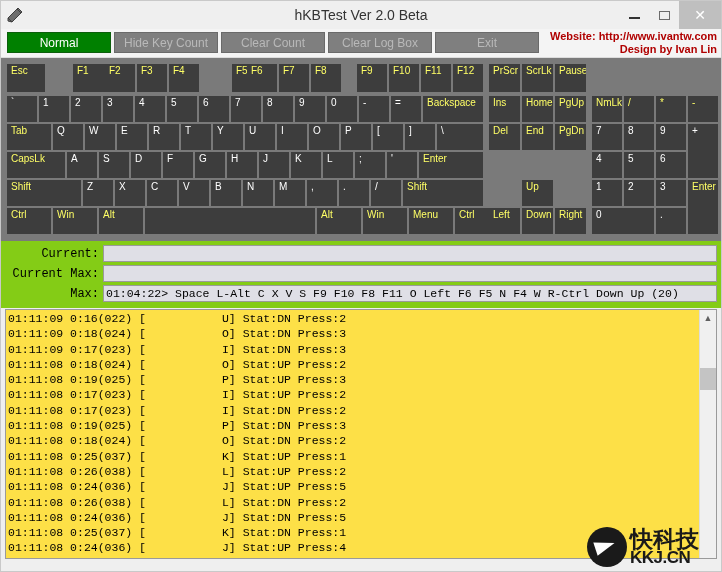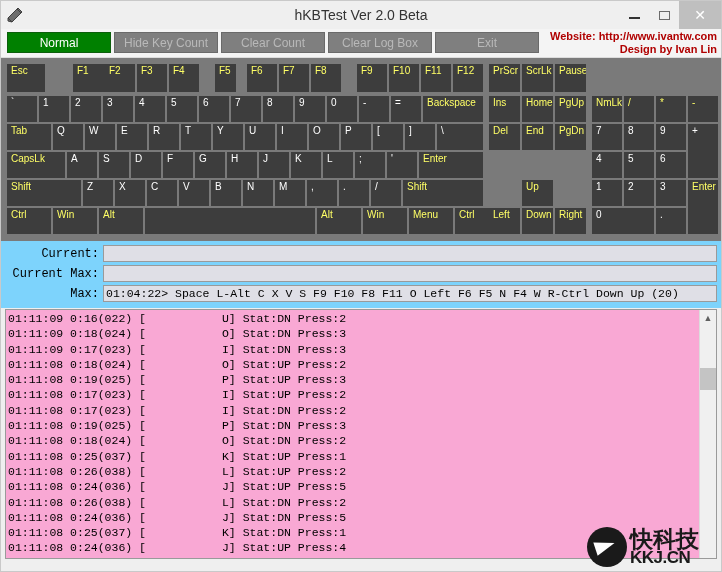--- a/index.html
+++ b/index.html
@@ -74,38 +74,38 @@
   .key{
     position:absolute;background:#3d3d3d;
     color:#ffffff;font-size:10px;
     padding:1px 0 0 4px;box-sizing:border-box;
     overflow:hidden;white-space:nowrap;
     line-height:12px;
   }
   .key.special{color:#ffff66;}
 
   
-  .fields{background:#7dd3fc;padding:4px 4px 3px 4px;}
+  .fields{background:#84cc16;padding:4px 4px 3px 4px;}
   .frow{display:flex;align-items:center;margin-bottom:3px;}
   .flabel{
     width:94px;text-align:right;padding-right:4px;
     font-family:"Liberation Mono", monospace;font-size:12px;color:#000;
   }
   .fbox{
     flex:1;height:17px;background:#dfdfe6;
     border:1px solid #9a9a9a;box-sizing:border-box;
     font-family:"Liberation Mono", monospace;font-size:11.5px;
     color:#000;line-height:15px;padding:0 2px;
     overflow:hidden;white-space:nowrap;
   }
 
   
   .logwrap{
     position:relative;margin:1px 4px 4px 4px;height:250px;
-    background:#f9a8d4;border:1px solid #9a9a9a;box-sizing:border-box;
+    background:#fde047;border:1px solid #9a9a9a;box-sizing:border-box;
     overflow:hidden;
   }
   .loglist{
     position:absolute;left:0;top:0;right:17px;bottom:0;
     font-family:"Liberation Mono", monospace;font-size:11.5px;
     color:#000;padding:1px 0 0 2px;box-sizing:border-box;
     white-space:pre;line-height:15.3px;
   }
   .logline{white-space:pre;}
   .scrollbar{
@@ -184,21 +184,21 @@
       <div>Design by Ivan Lin</div>
     </div>
   </div>
 
   <div class="kbpanel" id="kbpanel">
       <div class="key special" style="left: 6px; top: 6px; width: 38px; height: 28px;">Esc</div>
       <div class="key special" style="left: 72px; top: 6px; width: 40px; height: 28px;">F1</div>
       <div class="key special" style="left: 104px; top: 6px; width: 30px; height: 28px;">F2</div>
       <div class="key special" style="left: 136px; top: 6px; width: 30px; height: 28px;">F3</div>
       <div class="key special" style="left: 168px; top: 6px; width: 30px; height: 28px;">F4</div>
-      <div class="key special" style="left: 214px; top: 6px; width: 21px; height: 28px;">F5</div>
+      <div class="key special" style="left: 231px; top: 6px; width: 21px; height: 28px;">F5</div>
       <div class="key special" style="left: 246px; top: 6px; width: 30px; height: 28px;">F6</div>
       <div class="key special" style="left: 278px; top: 6px; width: 30px; height: 28px;">F7</div>
       <div class="key special" style="left: 310px; top: 6px; width: 30px; height: 28px;">F8</div>
       <div class="key special" style="left: 356px; top: 6px; width: 30px; height: 28px;">F9</div>
       <div class="key special" style="left: 388px; top: 6px; width: 30px; height: 28px;">F10</div>
       <div class="key special" style="left: 420px; top: 6px; width: 30px; height: 28px;">F11</div>
       <div class="key special" style="left: 452px; top: 6px; width: 30px; height: 28px;">F12</div>
       <div class="key special" style="left: 488px; top: 6px; width: 31px; height: 28px;">PrScr</div>
       <div class="key special" style="left: 521px; top: 6px; width: 31px; height: 28px;">ScrLk</div>
       <div class="key special" style="left: 554px; top: 6px; width: 31px; height: 28px;">Pause</div>

